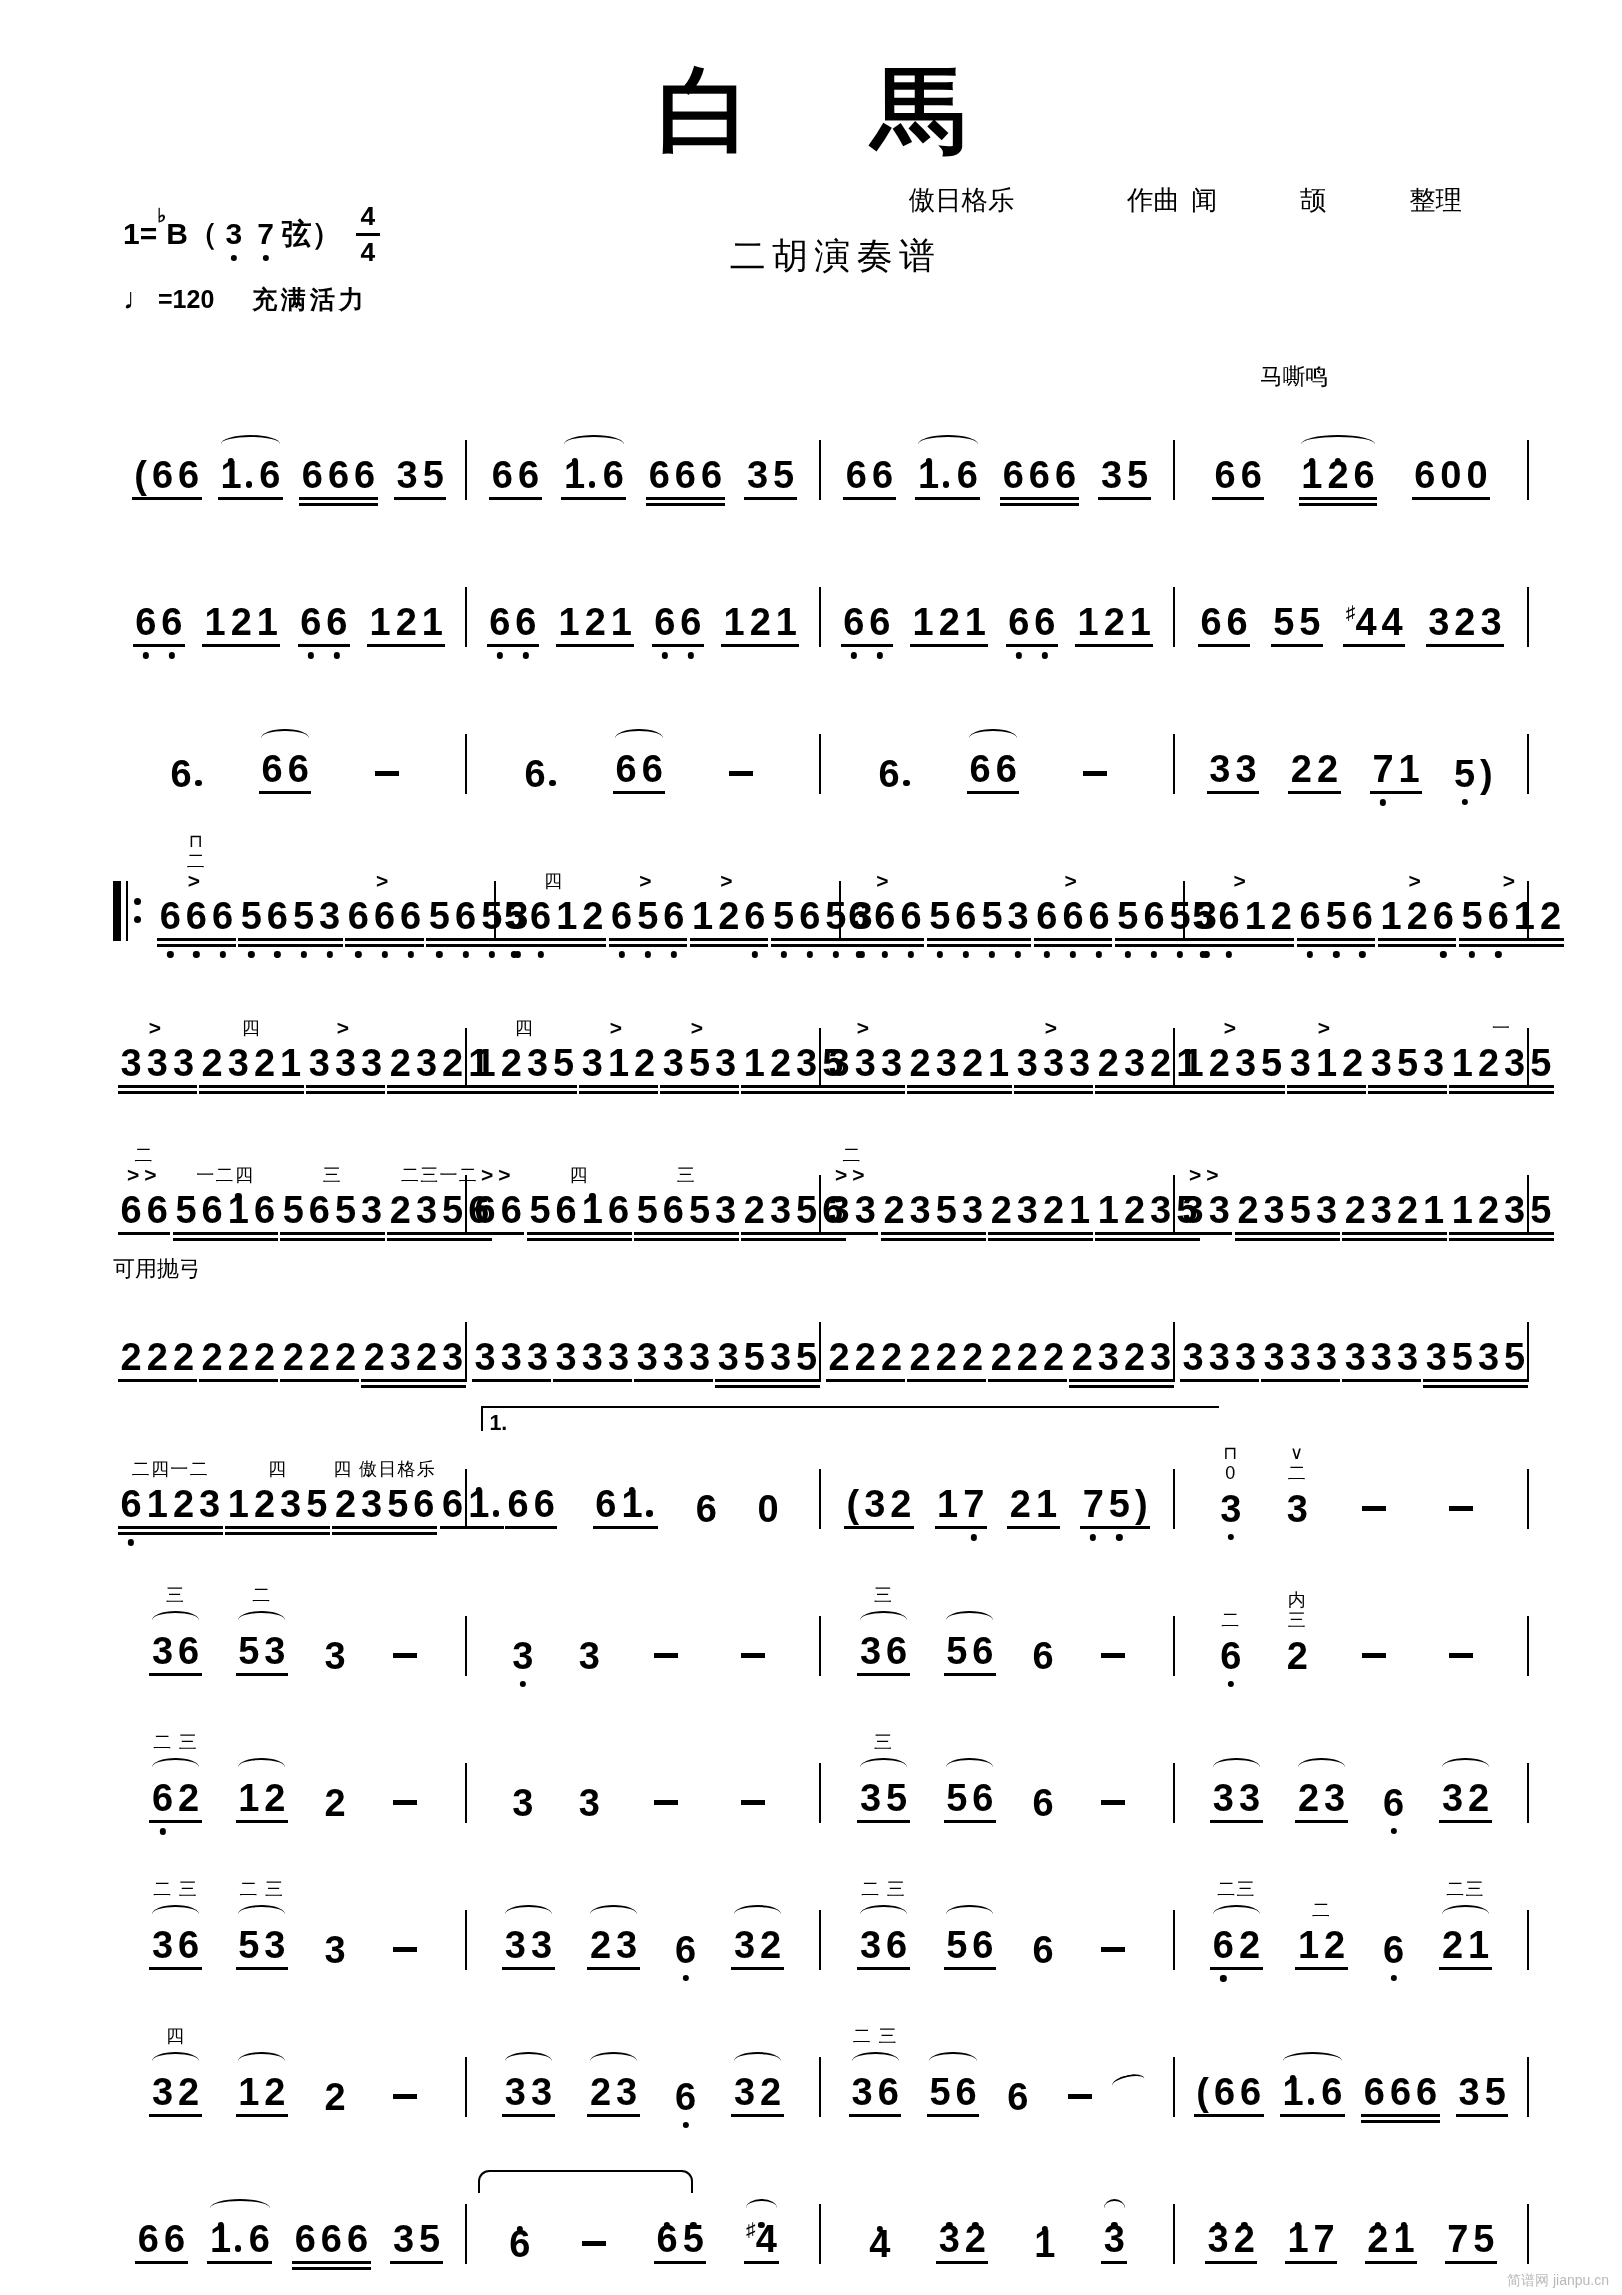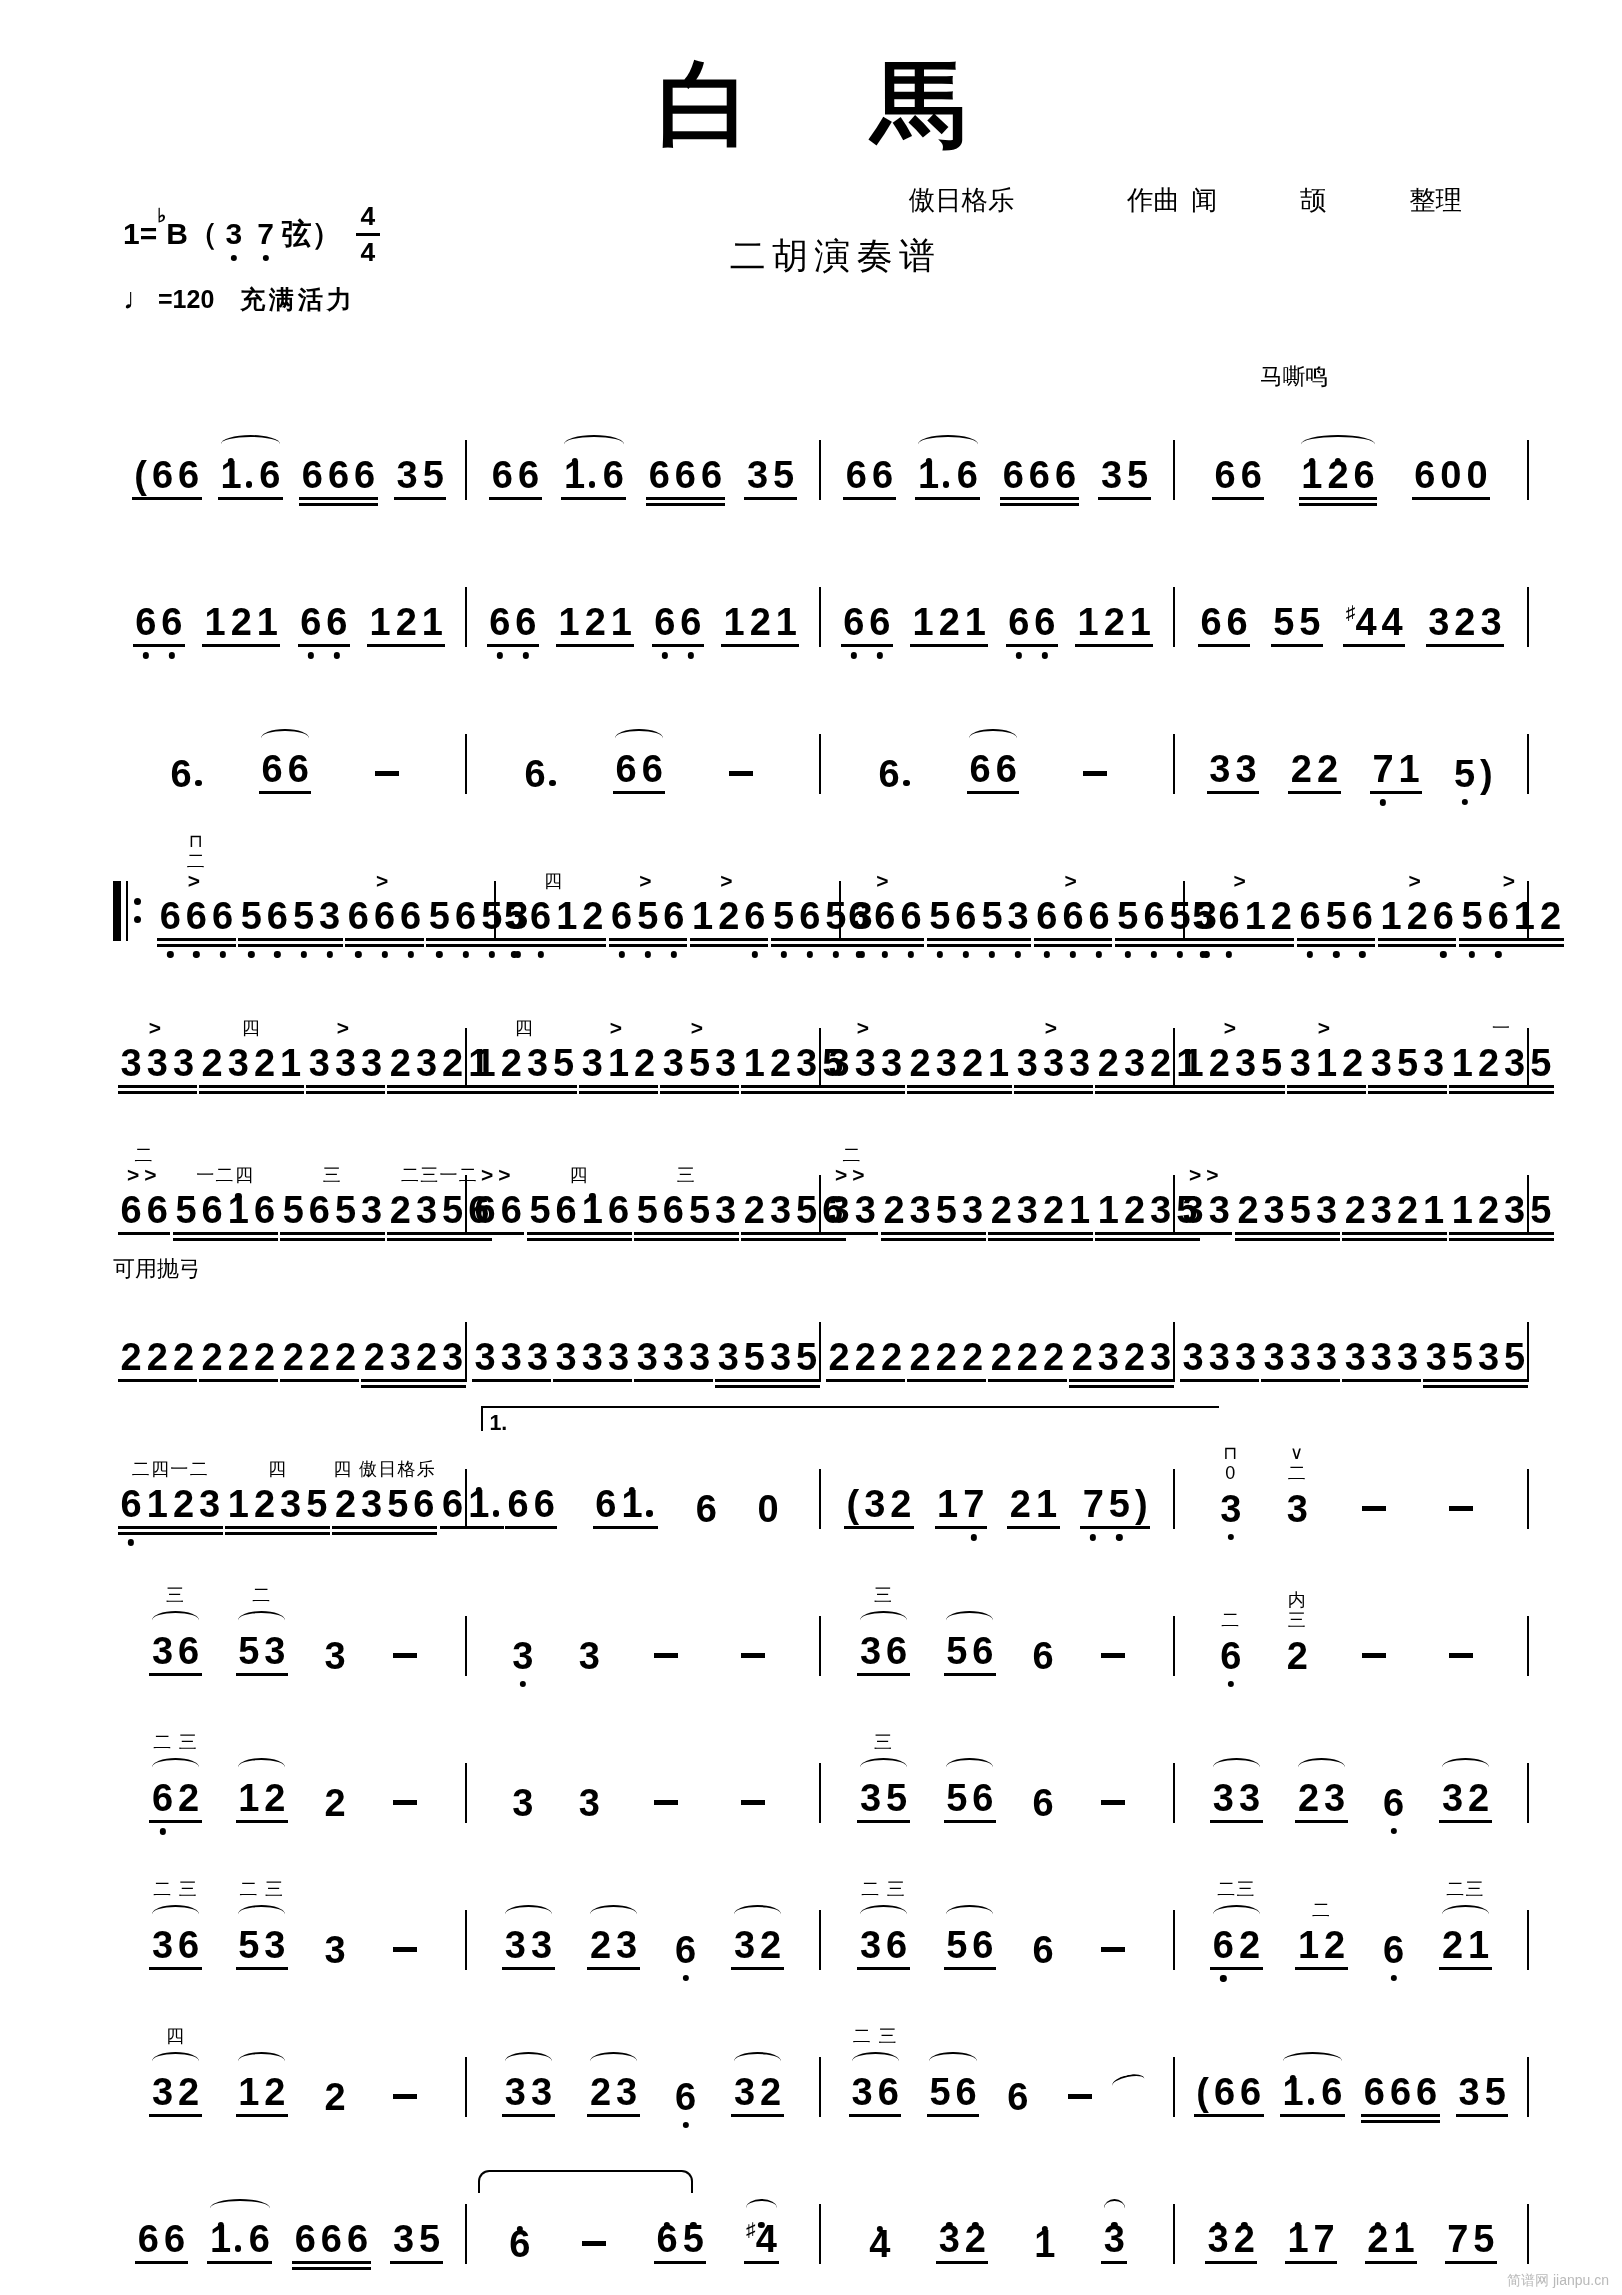--- a/index.html
+++ b/index.html
@@ -1,40 +1,40 @@
 <!DOCTYPE html>
 <html style="font-size:10px"><head>
 <meta charset="utf-8">
 <style>
   html,body{margin:0;padding:0;}
   body{width:1623px;height:2295px;background:#fff;color:#000;
        font-family:"Liberation Sans",sans-serif;position:relative;overflow:hidden;}
 
   
-  .title{position:absolute;top:57px;left:0;width:100%;text-align:center;
+  .title{position:absolute;top:63px;left:0;width:100%;text-align:center;
          font-family:"DejaVu Serif",serif;font-weight:bold;font-size:94px;line-height:1;}
   .title .gap{display:inline-block;width:120px;}
   .subtitle{position:absolute;top:232px;left:0;width:100%;text-align:center;
             font-size:36px;letter-spacing:6.3px;margin-left:24px;}
   .credits{position:absolute;top:183px;right:161px;display:flex;flex-direction:row;gap:11.3px;}
   .cl{display:flex;justify-content:space-between;width:271px;font-size:26.4px;}
   .keyline{position:absolute;left:123px;top:203px;display:flex;align-items:center;
            font-size:30px;font-weight:bold;}
   .flat{font-size:19px;vertical-align:super;align-self:flex-start;margin-top:1.3px;}
   .lownote{position:relative;margin:0 7.6px;}
   .lownote i{position:absolute;left:50%;transform:translateX(-50%);bottom:-10px;
              width:6.3px;height:6.3px;border-radius:50%;background:#000;}
   .frac{display:inline-flex;flex-direction:column;align-items:center;margin-left:14px;
         font-size:26.4px;line-height:1;}
   .frac .fn{border-bottom:3.1px solid #000;padding:0 5px 3.1px;}
   .frac .fd{padding-top:3.1px;}
   .tempo{position:absolute;left:123px;top:282px;font-size:25px;font-weight:bold;
          display:flex;align-items:center;gap:5px;}
   .tempo .qnote{font-size:30px;}
-  .tempo .expr{margin-left:21px;letter-spacing:3.8px;}
+  .tempo .expr{margin-left:33px;letter-spacing:3.8px;}
 
   
   #score{position:absolute;top:325px;left:113px;right:94px;margin-top:44px;}
   .system{position:relative;height:147px;}
   .sys-label{position:absolute;top:2.5px;left:0;font-size:22px;}
   .sys-ann{position:absolute;top:-7.6px;font-size:22.7px;}
   .staff{position:absolute;left:0;right:0;bottom:16.4px;display:flex;align-items:flex-end;}
   .measure{flex:1;display:flex;align-items:flex-end;justify-content:space-evenly;
            position:relative;padding:0 3.8px;min-width:0;}
   .bar{width:1.9px;height:60px;background:#000;flex:0 0 auto;}

